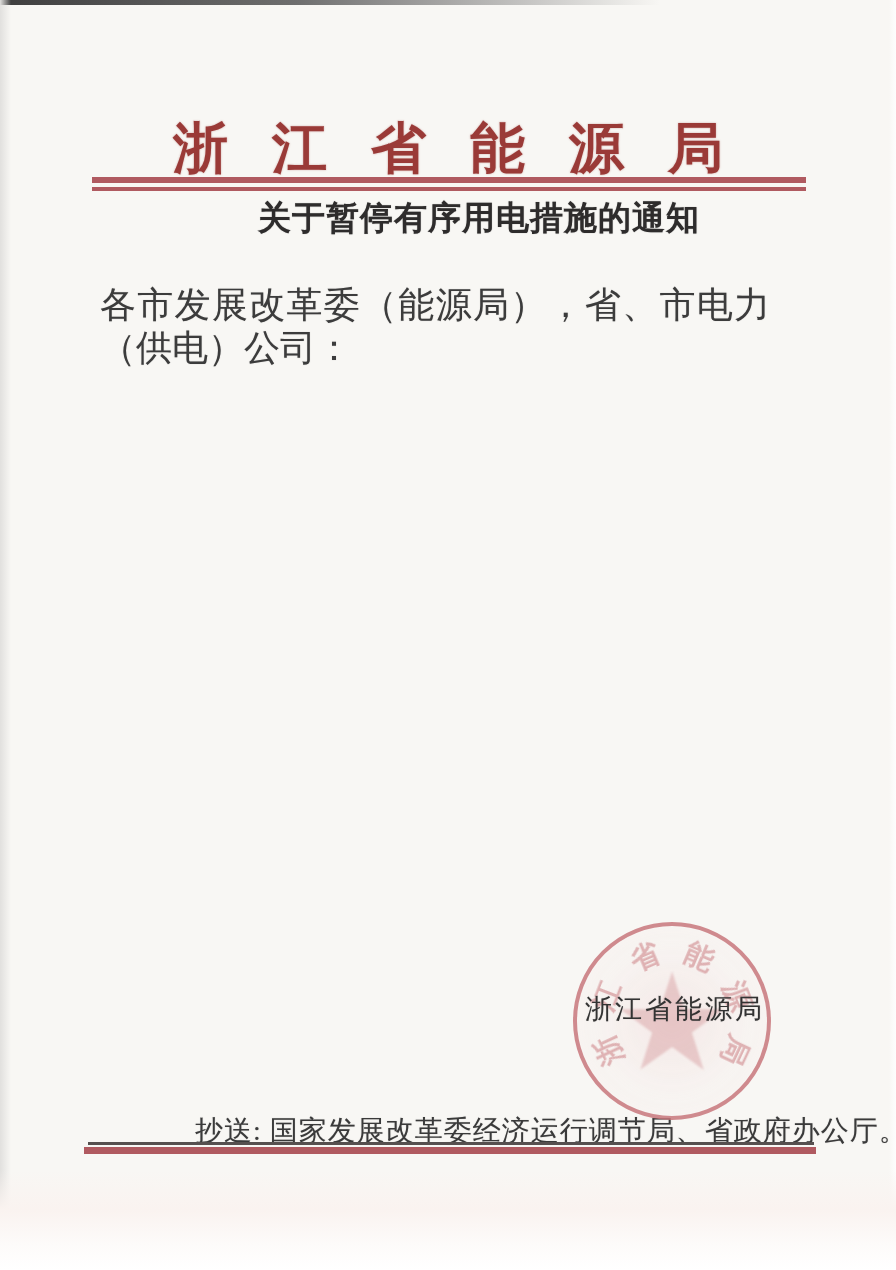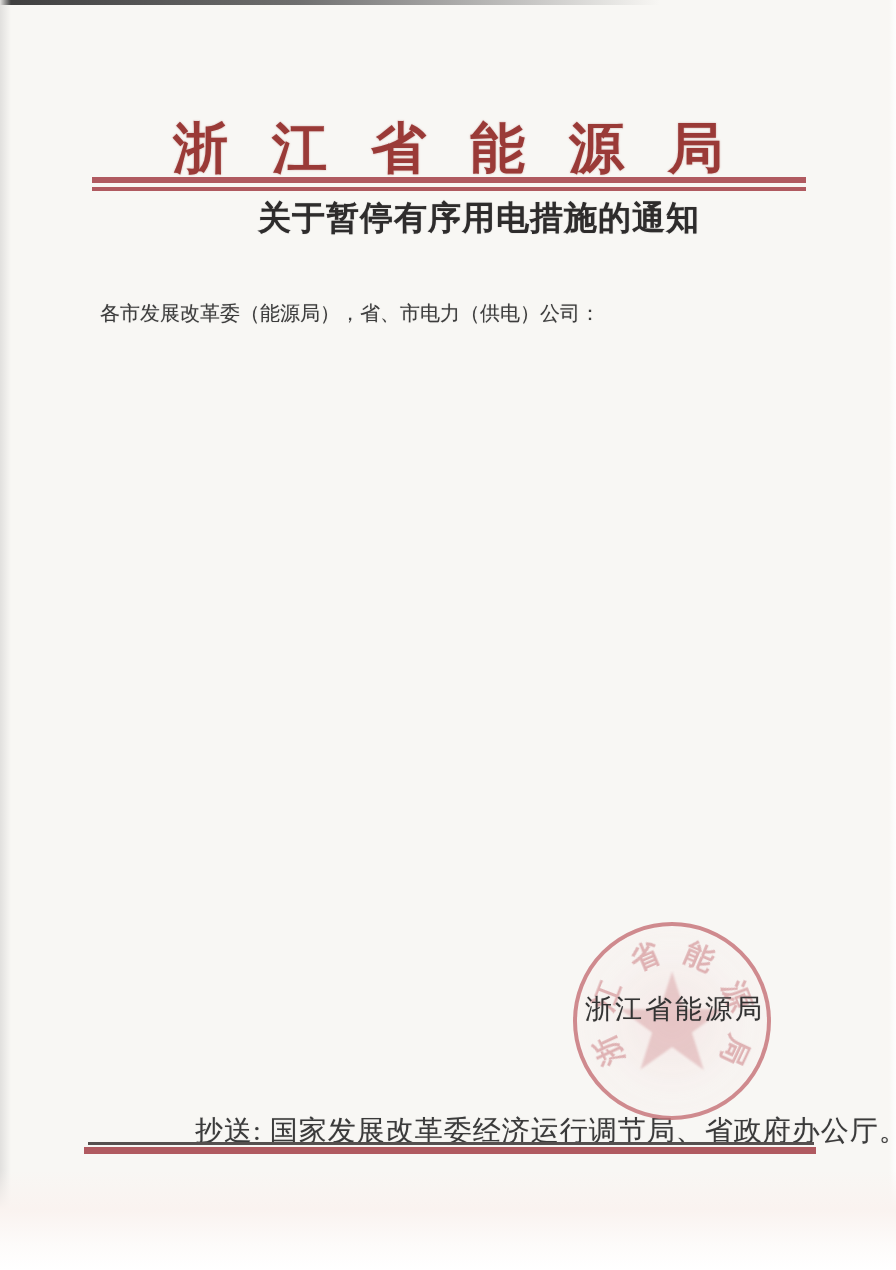--- a/index.html
+++ b/index.html
@@ -30,22 +30,22 @@
     border-top:6px solid var(--rule-red,#b05a60);
     border-bottom:4px solid var(--rule-red,#b05a60);
   }
   .doc-title{
     position:absolute;top:196px;left:0;width:100%;
     text-align:center;font-size:33px;font-weight:bold;color:#2e2c2c;
     letter-spacing:1px;text-shadow:0 0 1px rgba(40,40,40,.45);padding-left:31px;
   }
   .body-text{
     position:absolute;top:284px;left:100px;width:670px;
-    font-size:20px;line-height:43px;color:var(--body-text,#3c3c3c);
-    text-align:justify;text-shadow:0 0 1px rgba(70,70,70,.35);margin-top:8px;
+    font-size:36px;line-height:43px;color:var(--body-text,#3c3c3c);
+    text-align:justify;text-shadow:0 0 1px rgba(70,70,70,.35);
   }
   .body-text p{margin:0;text-indent:2em;}
   .body-text p.salutation{text-indent:0;}
 
   .signature{
     position:absolute;top:991px;left:585px;z-index:3;
     font-size:27px;letter-spacing:3px;color:#333;
     text-shadow:0 0 1px rgba(70,70,70,.35);white-space:nowrap;
   }
   .doc-date{

